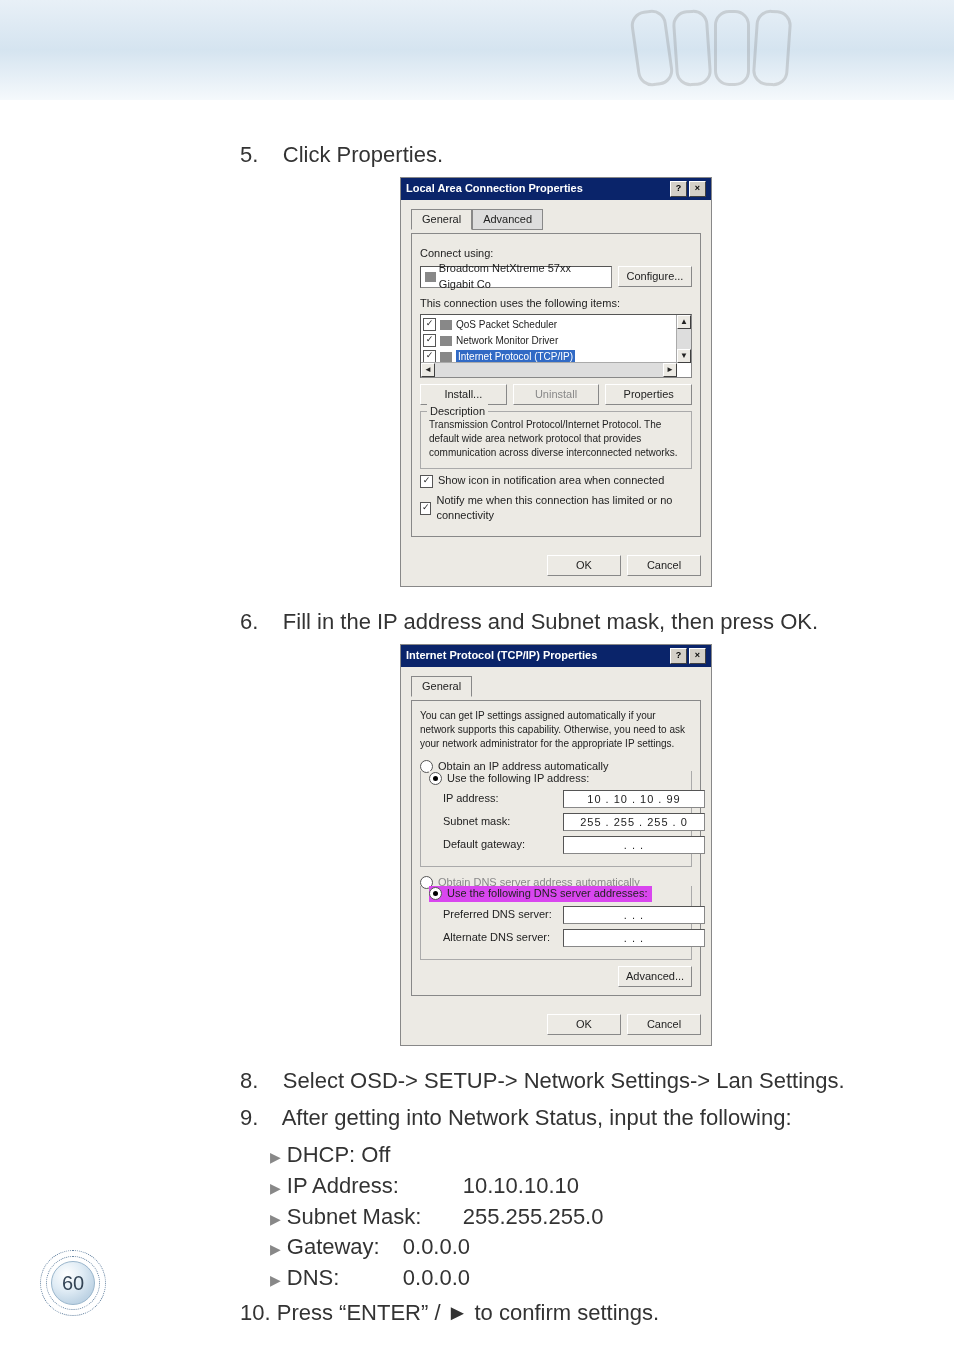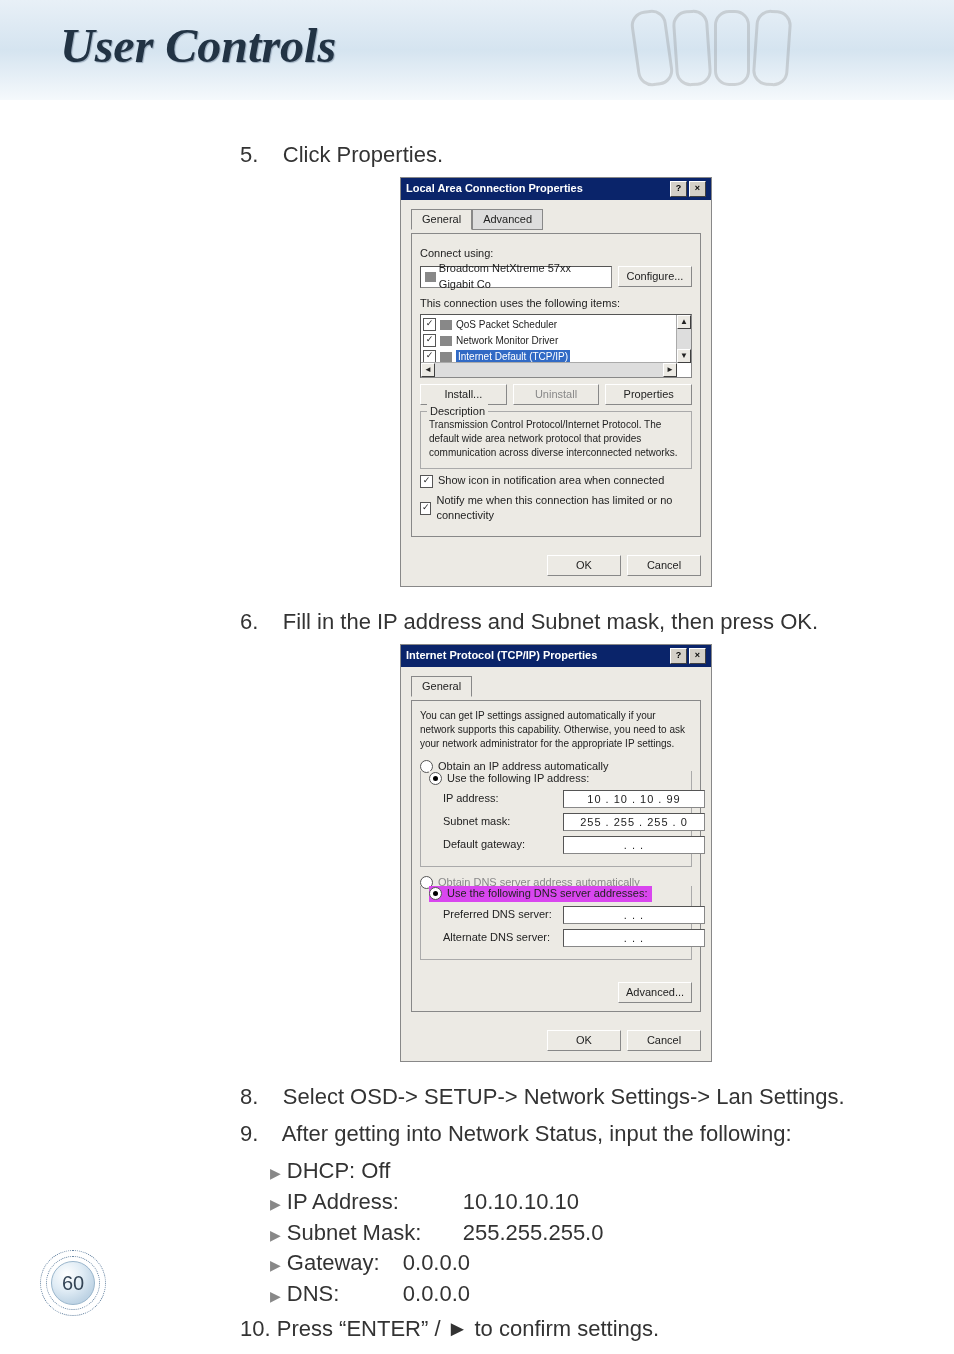--- a/index.html
+++ b/index.html
@@ -212,21 +212,20 @@
     align-items: center;
     justify-content: center;
     font-size: 20px;
     color: #345;
   }
 </style>
 </head>
 <body>
 
 <div class="header">
-  <div class="header-title">User Controls</div>
   <div class="header-deco">
     <div class="coil" style="left:0px; transform:rotate(-8deg);"></div>
     <div class="coil" style="left:40px; transform:rotate(-4deg);"></div>
     <div class="coil" style="left:80px;"></div>
     <div class="coil" style="left:120px; transform:rotate(4deg);"></div>
   </div>
 </div>
 
 <div class="content">
 
@@ -266,21 +265,21 @@
             <span>QoS Packet Scheduler</span>
           </div>
           <div class="li-row">
             <span class="chk">✓</span>
             <span class="mini-icon"></span>
             <span>Network Monitor Driver</span>
           </div>
           <div class="li-row">
             <span class="chk">✓</span>
             <span class="mini-icon"></span>
-            <span class="li-sel">Internet Default (TCP/IP)</span>
+            <span class="li-sel">Internet Protocol (TCP/IP)</span>
           </div>
           <div class="scrollbar-v">
              <div class="sb-btn" style="top:0;left:0;right:0;height:12px;">▲</div>
              <div class="sb-btn" style="bottom:0;left:0;right:0;height:12px;">▼</div>
           </div>
           <div class="scrollbar-h">
              <div class="sb-btn" style="left:0;top:0;bottom:0;width:12px;">◄</div>
              <div class="sb-btn" style="right:0;top:0;bottom:0;width:12px;">►</div>
           </div>
         </div>
@@ -358,21 +357,21 @@
             <span class="radio sel"></span>
             <span>Use the following DNS server addresses:</span>
           </div>
           <div class="form-grid">
             <div>Preferred DNS server:</div>
             <div class="ipbox">.     .     .</div>
             <div>Alternate DNS server:</div>
             <div class="ipbox">.     .     .</div>
           </div>
         </div>
-        <div class="dlg-btns-bottom" style="margin-top:22px;">
+        <div class="dlg-btns-bottom" style="margin-top:6px;">
           <div class="dlg-btn">Advanced...</div>
         </div>
       </div>
       <div class="dlg-btns-bottom">
         <div class="dlg-btn">OK</div>
         <div class="dlg-btn">Cancel</div>
       </div>
     </div>
   </div>
 

